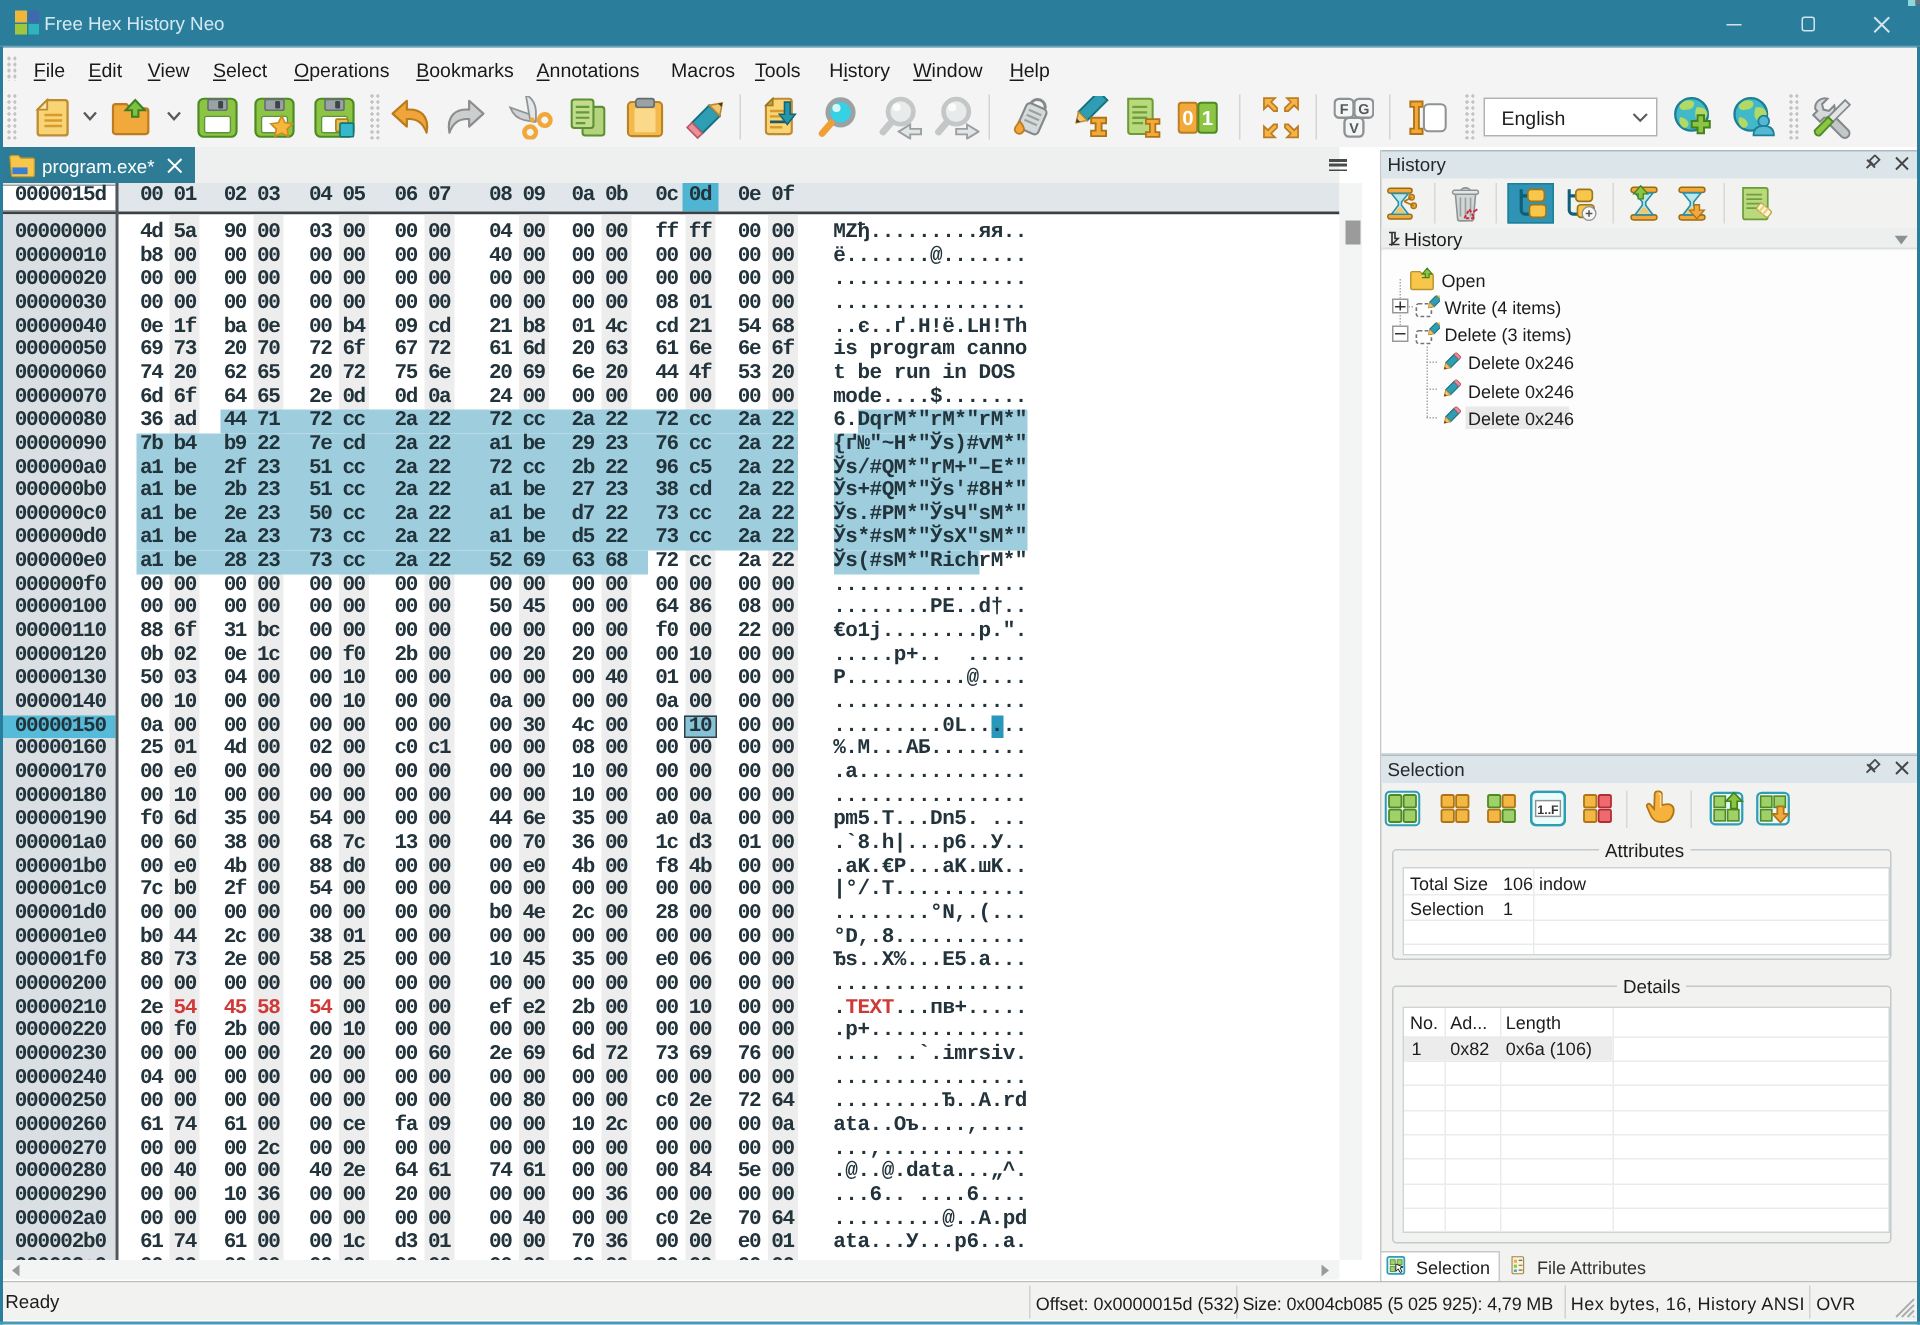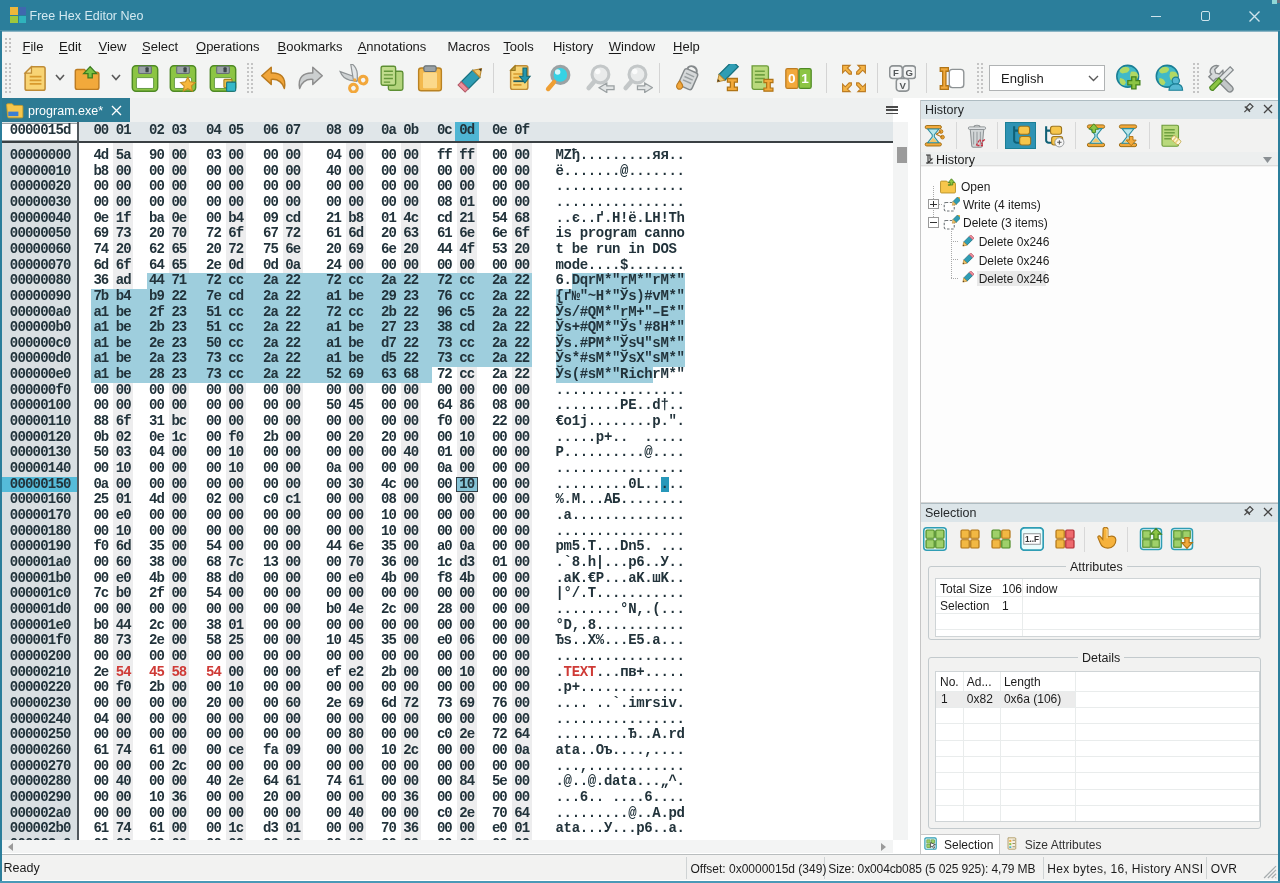--- a/index.html
+++ b/index.html
@@ -15,21 +15,21 @@
 svg{display:block}
 
 </style></head><body>
 <div id="win">
 <div class="abs" style="left:0;top:0;width:1280px;height:31px;background:#2b7e9b"></div>
 <div class="abs" style="left:0;top:29.5px;width:1280px;height:2.5px;background:linear-gradient(#2b7e9b,#aac6d2)"></div>
 <div class="abs" style="left:10px;top:7px;width:7.5px;height:7.5px;background:#efb73a"></div>
 <div class="abs" style="left:18.5px;top:7px;width:7.5px;height:7.5px;background:#3f68ae"></div>
 <div class="abs" style="left:10px;top:15.5px;width:7.5px;height:7.5px;background:#9ec73d"></div>
 <div class="abs" style="left:18.5px;top:15.5px;width:7.5px;height:7.5px;background:#2fb3bc"></div>
-<div class="abs" style="left:29.5px;top:9px;font-size:12.5px;color:#d3e9f1">Free Hex Editor Neo</div>
+<div class="abs" style="left:29.5px;top:9px;font-size:12.5px;color:#d3e9f1">Free Hex History Neo</div>
 <div class="abs" style="left:1151px;top:15.5px;width:10px;height:1.4px;background:#cfe4ec"></div>
 <div class="abs" style="left:1200.5px;top:11px;width:9.5px;height:10px;border:1.4px solid #cfe4ec;border-radius:2px"></div>
 <svg class="abs" style="left:1249px;top:11px" width="11" height="11" viewBox="0 0 11 11">
       <path d="M0.5 0.5 L10.5 10.5 M10.5 0.5 L0.5 10.5" stroke="#cfe4ec" stroke-width="1.4"></path>
     </svg>
 <div class="abs" style="left:1272px;top:0;width:5px;height:4px;background:#8fd8d8"></div>
 <div class="abs" style="left:1277px;top:0;width:3px;height:3px;background:#6b6f7e"></div>
 <div class="abs" style="left:0;top:32px;width:1280px;height:26px;background:#f3f4f3"></div>
 <div class="abs" style="left:22.5px;top:38.5px;font-size:13px;color:#191919"><span style="text-decoration:underline;text-underline-offset:2px">F</span>ile</div>
 <div class="abs" style="left:59px;top:38.5px;font-size:13px;color:#191919"><span style="text-decoration:underline;text-underline-offset:2px">E</span>dit</div>
@@ -592,29 +592,29 @@
 <div class="abs ui" style="left:944px;top:838px">Selection</div>
 <svg class="abs" style="left:1006px;top:837px" width="13" height="13" viewBox="0 0 32 32">
       <path d="M5 2 h17 a2 2 0 0 1 2 2 v24 a2 2 0 0 1 -2 2 h-15 a2 2 0 0 1 -2 -2 z" fill="#f6f0e2" stroke="#9c8540" stroke-width="1.8"></path>
       <g>
         <rect x="8" y="7" width="5" height="5" fill="#f2a93b"></rect>
         <rect x="8" y="15" width="5" height="5" fill="#8cc544"></rect>
         <rect x="8" y="23" width="5" height="4" fill="#3fb0c4"></rect>
         <path d="M16 8 h6 M16 16 h6 M16 24 h6" stroke="#7a6a35" stroke-width="1.8"></path>
       </g>
     </svg>
-<div class="abs ui" style="left:1024.7px;top:838px;color:#333">Size Attributes</div>
+<div class="abs ui" style="left:1024.7px;top:838px;color:#333">File Attributes</div>
 <div class="abs" style="left:0;top:853.7px;width:1280px;height:1px;background:#b9bdbe"></div>
 <div class="abs" style="left:0;top:854.7px;width:1280px;height:25.8px;background:#f2f2f1"></div>
 <div class="abs ui" style="left:3.5px;top:861px;font-size:12.5px">Ready</div>
 <div class="abs" style="left:686px;top:856.5px;width:1px;height:22px;background:#cfd3d4"></div>
 <div class="abs" style="left:823.7px;top:856.5px;width:1px;height:22px;background:#cfd3d4"></div>
 <div class="abs" style="left:1042.6px;top:856.5px;width:1px;height:22px;background:#cfd3d4"></div>
 <div class="abs" style="left:1206.2px;top:856.5px;width:1px;height:22px;background:#cfd3d4"></div>
-<div class="abs ui" style="left:690.5px;top:861.5px;font-size:12px">Offset: 0x0000015d (349)</div>
+<div class="abs ui" style="left:690.5px;top:861.5px;font-size:12px">Offset: 0x0000015d (532)</div>
 <div class="abs ui" style="left:828.3px;top:861.5px;font-size:12px;letter-spacing:-0.12px">Size: 0x004cb085 (5 025 925): 4,79 MB</div>
 <div class="abs ui" style="left:1047.2px;top:861.5px;font-size:12px;letter-spacing:0.3px">Hex bytes, 16, History ANSI</div>
 <div class="abs ui" style="left:1210.8px;top:861.5px;font-size:12px">OVR</div>
 <svg class="abs" style="left:1262px;top:864px" width="15" height="15" viewBox="0 0 15 15">
       <path d="M13.5 14 L14 13.5" stroke="#a7adaf" stroke-width="1.3"></path>
       <path d="M9.7 14 L14 9.7" stroke="#a7adaf" stroke-width="1.3"></path>
       <path d="M5.9 14 L14 5.9" stroke="#a7adaf" stroke-width="1.3"></path>
       <path d="M2.1000000000000014 14 L14 2.1000000000000014" stroke="#a7adaf" stroke-width="1.3"></path>
     </svg>
 <div class="abs" style="left:0;top:31px;width:1.6px;height:852px;background:#2b7e9b"></div>

